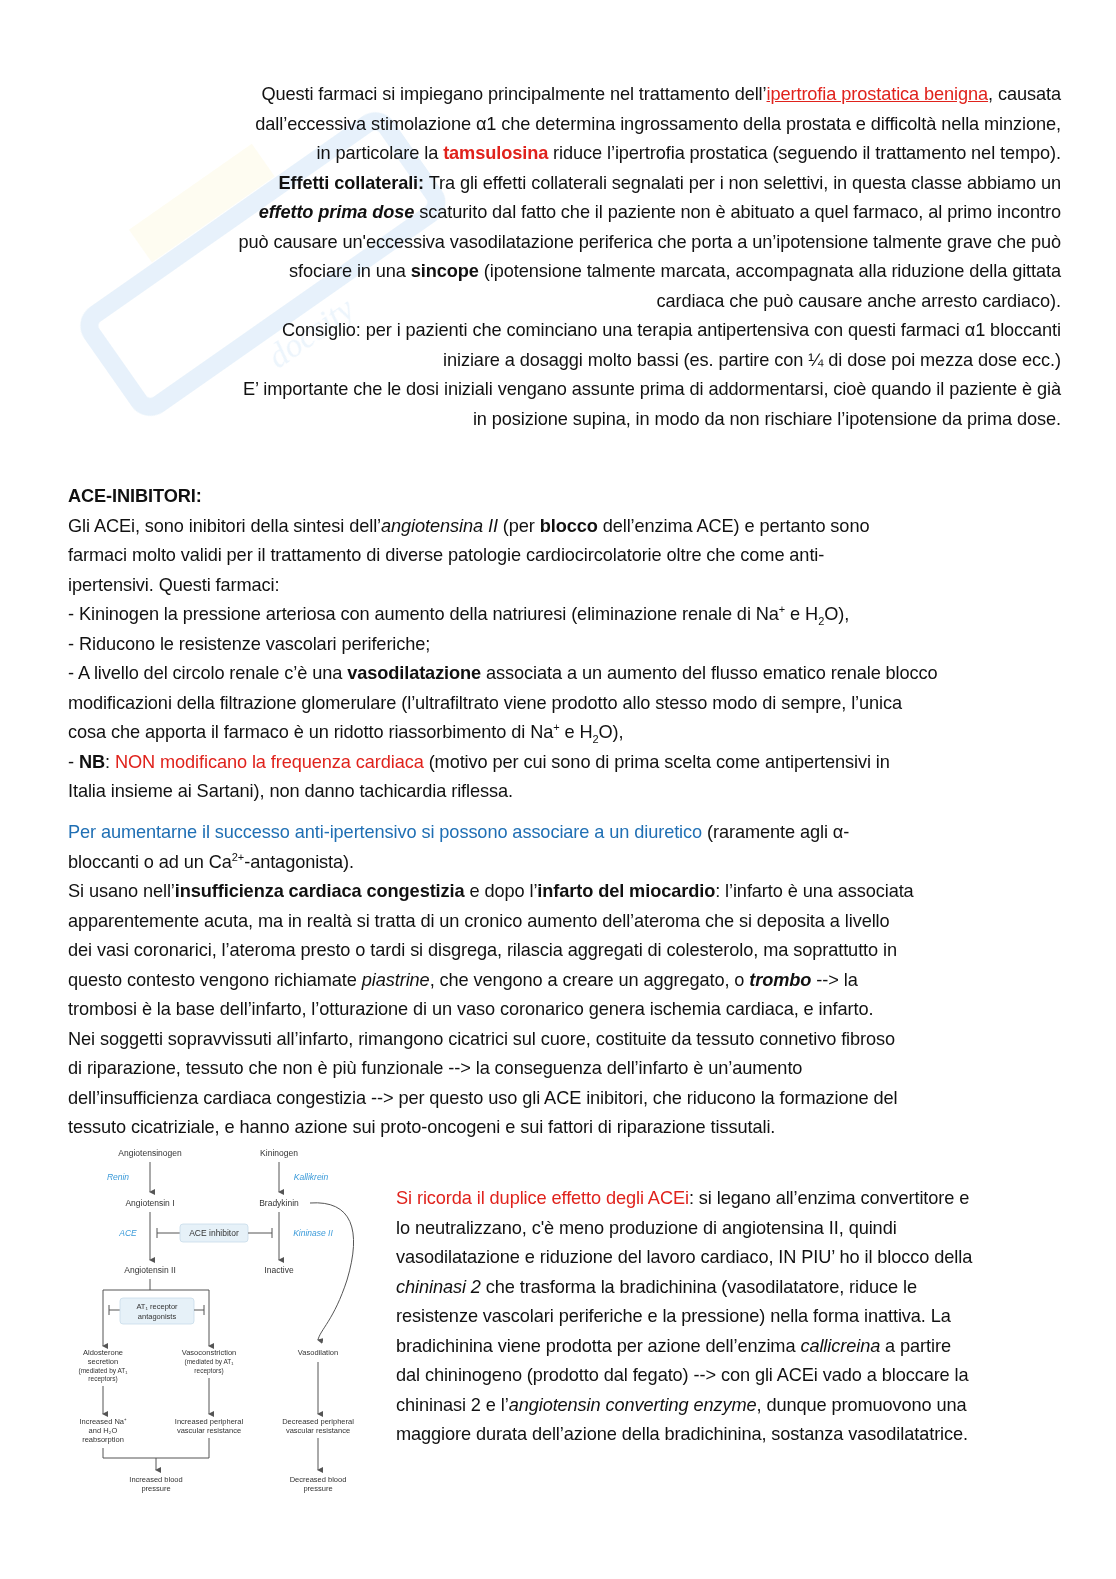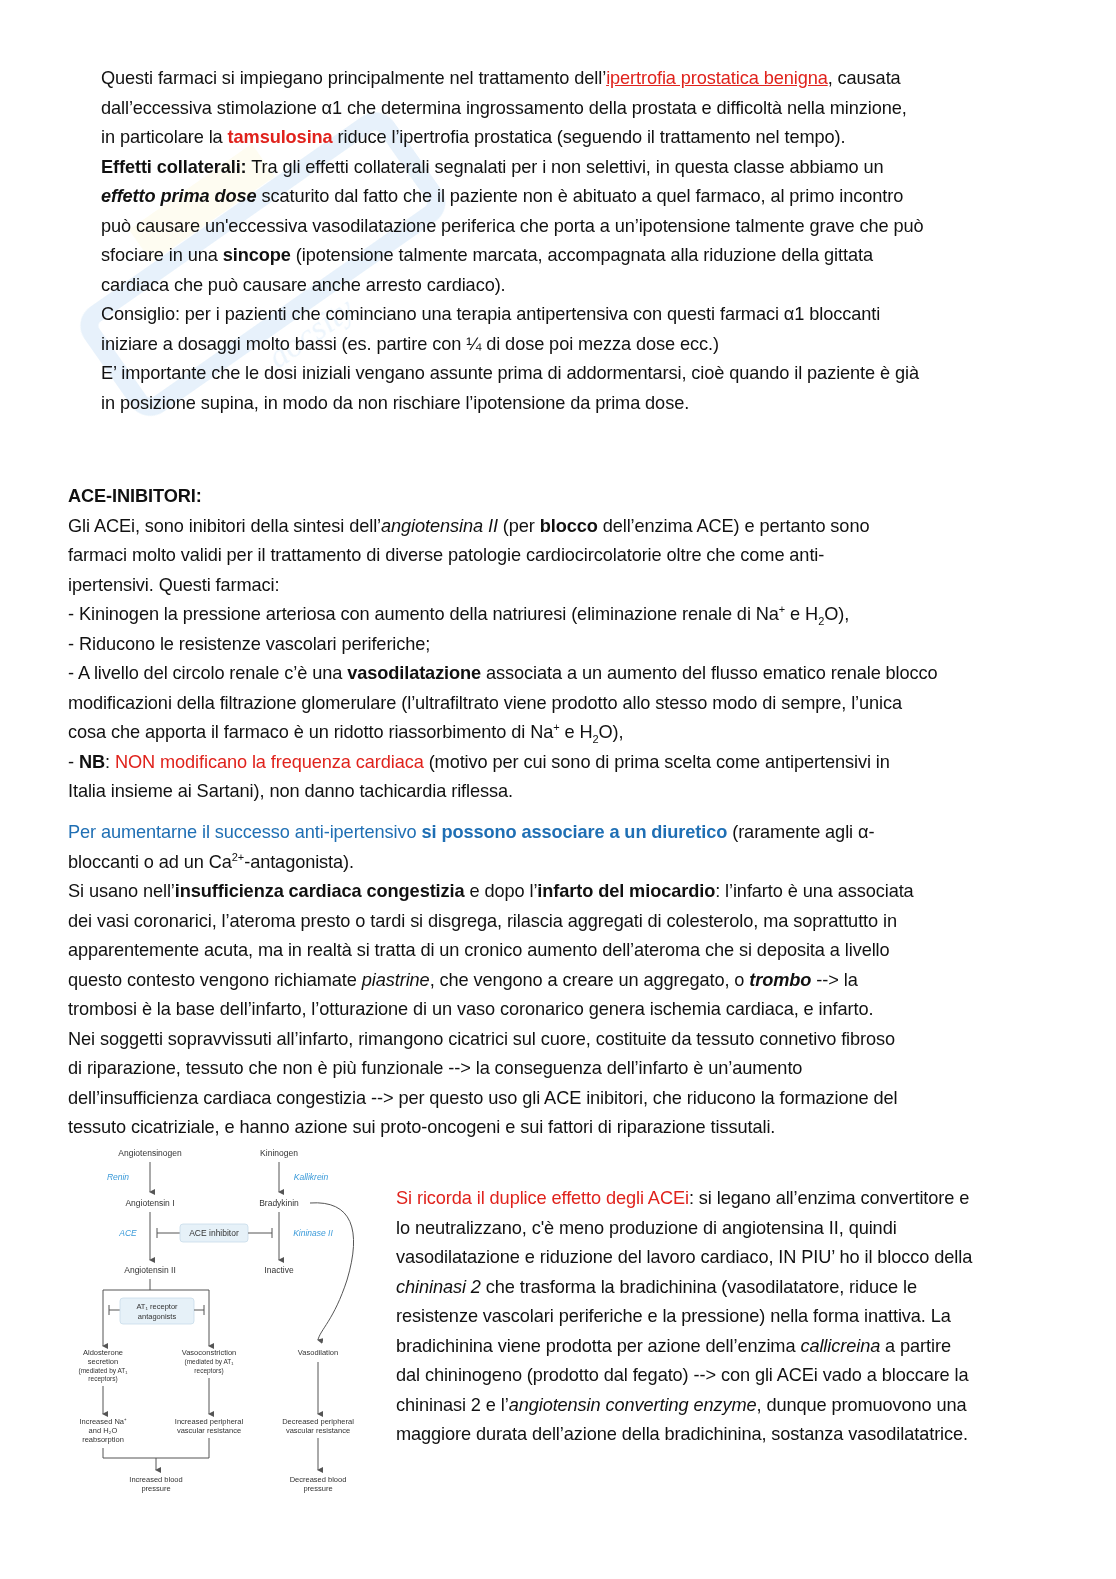--- a/index.html
+++ b/index.html
@@ -1,28 +1,28 @@
 <!DOCTYPE html>
 <html><head>
 <meta charset="utf-8">
 <style>
   html, body { margin: 0; padding: 0; background: #ffffff; }
   body { width: 1116px; height: 1579px; position: relative; overflow: hidden;
          font-family: "Liberation Sans", sans-serif; color: #111; }
   .watermark { position: absolute; left: 20px; top: 60px; width: 480px; height: 400px; pointer-events: none; opacity: 0.55; }
   .page { position: absolute; left: 0; top: 0; width: 1116px; }
   .para { position: absolute; font-size: 18.2px; line-height: 29.5px; letter-spacing: -0.1px; }
-  .p1 { left: 101px; top: 64px; width: 960px; }
+  .p1 { left: 101px; top: 80px; width: 960px; text-align: right; }
   .p2 { left: 68px; top: 482px; width: 990px; font-family: "Liberation Sans Narrow", "Liberation Sans", sans-serif; }
   .p3 { left: 68px; top: 818px; width: 990px; }
   .p4 { left: 372px; top: 1184px; width: 690px; margin-left: 24px; }
   .red { color: #e0221c; }
   .redu { color: #e0221c; text-decoration: underline; }
   .blue { color: #1f6fb4; margin-top: 32px; }
-  .blueb { color: #1f6fb4; font-weight: bold; }
+  .blueb { color: #1f6fb4; font-weight: normal; }
   .u { }
   b { font-weight: bold; }
   i { font-style: italic; }
   .line { display: block; white-space: nowrap; }
   sup, sub { font-size: 11px; line-height: 0; }
   .diagram { position: absolute; left: 62px; top: 1140px; width: 300px; height: 370px; }
   .diagram text { font-family: "Liberation Sans", sans-serif; }
 </style>
 </head>
 <body>
@@ -63,22 +63,22 @@
     <span class="line">modificazioni della filtrazione glomerulare (l’ultrafiltrato viene prodotto allo stesso modo di sempre, l’unica</span>
     <span class="line"><span>cosa che apporta il farmaco è un </span><span class="u"><span>ridotto riassorbimento di Na</span><sup>+</sup><span> e H</span><sub>2</sub><span>O</span></span><span>),</span></span>
     <span class="line"><span>- </span><b>NB</b><span>: </span><span class="red">NON modificano la frequenza cardiaca</span><span> (motivo per cui sono di prima scelta come antipertensivi in</span></span>
     <span class="line">Italia insieme ai Sartani), non danno tachicardia riflessa.</span>
   </div>
 
   <div class="para p3">
     <span class="line"><span class="blue">Per aumentarne il successo anti-ipertensivo </span><span class="blueb">si possono associare a un diuretico</span><span> (raramente agli α-</span></span>
     <span class="line"><span>bloccanti o ad un Ca</span><sup>2+</sup><span>-antagonista).</span></span>
     <span class="line"><span>Si usano nell’</span><b>insufficienza cardiaca congestizia</b><span> e dopo l’</span><b>infarto del miocardio</b><span>: l’infarto è una associata</span></span>
+    <span class="line">apparentemente acuta, ma in realtà si tratta di un cronico aumento dell’ateroma che si deposita a livello</span>
     <span class="line">dei vasi coronarici, l’ateroma presto o tardi si disgrega, rilascia aggregati di colesterolo, ma soprattutto in</span>
-    <span class="line">apparentemente acuta, ma in realtà si tratta di un cronico aumento dell’ateroma che si deposita a livello</span>
     <span class="line"><span>questo contesto vengono richiamate </span><i>piastrine</i><span>, che vengono a creare un aggregato, o </span><b><i>trombo</i></b><span> --&gt; la</span></span>
     <span class="line">trombosi è la base dell’infarto, l’otturazione di un vaso coronarico genera ischemia cardiaca, e infarto.</span>
     <span class="line">Nei soggetti sopravvissuti all’infarto, rimangono cicatrici sul cuore, costituite da tessuto connetivo fibroso</span>
     <span class="line">di riparazione, tessuto che non è più funzionale --&gt; la conseguenza dell’infarto è un’aumento</span>
     <span class="line"><span>dell’insufficienza cardiaca congestizia --&gt; </span><span class="u">per questo uso gli ACE inibitori, che riducono la formazione del</span></span>
     <span class="line"><span class="u">tessuto cicatriziale, e hanno azione sui proto-oncogeni e sui fattori di riparazione tissutali</span><span>.</span></span>
   </div>
 
   <svg class="diagram" viewBox="0 0 300 370">
     <defs>

